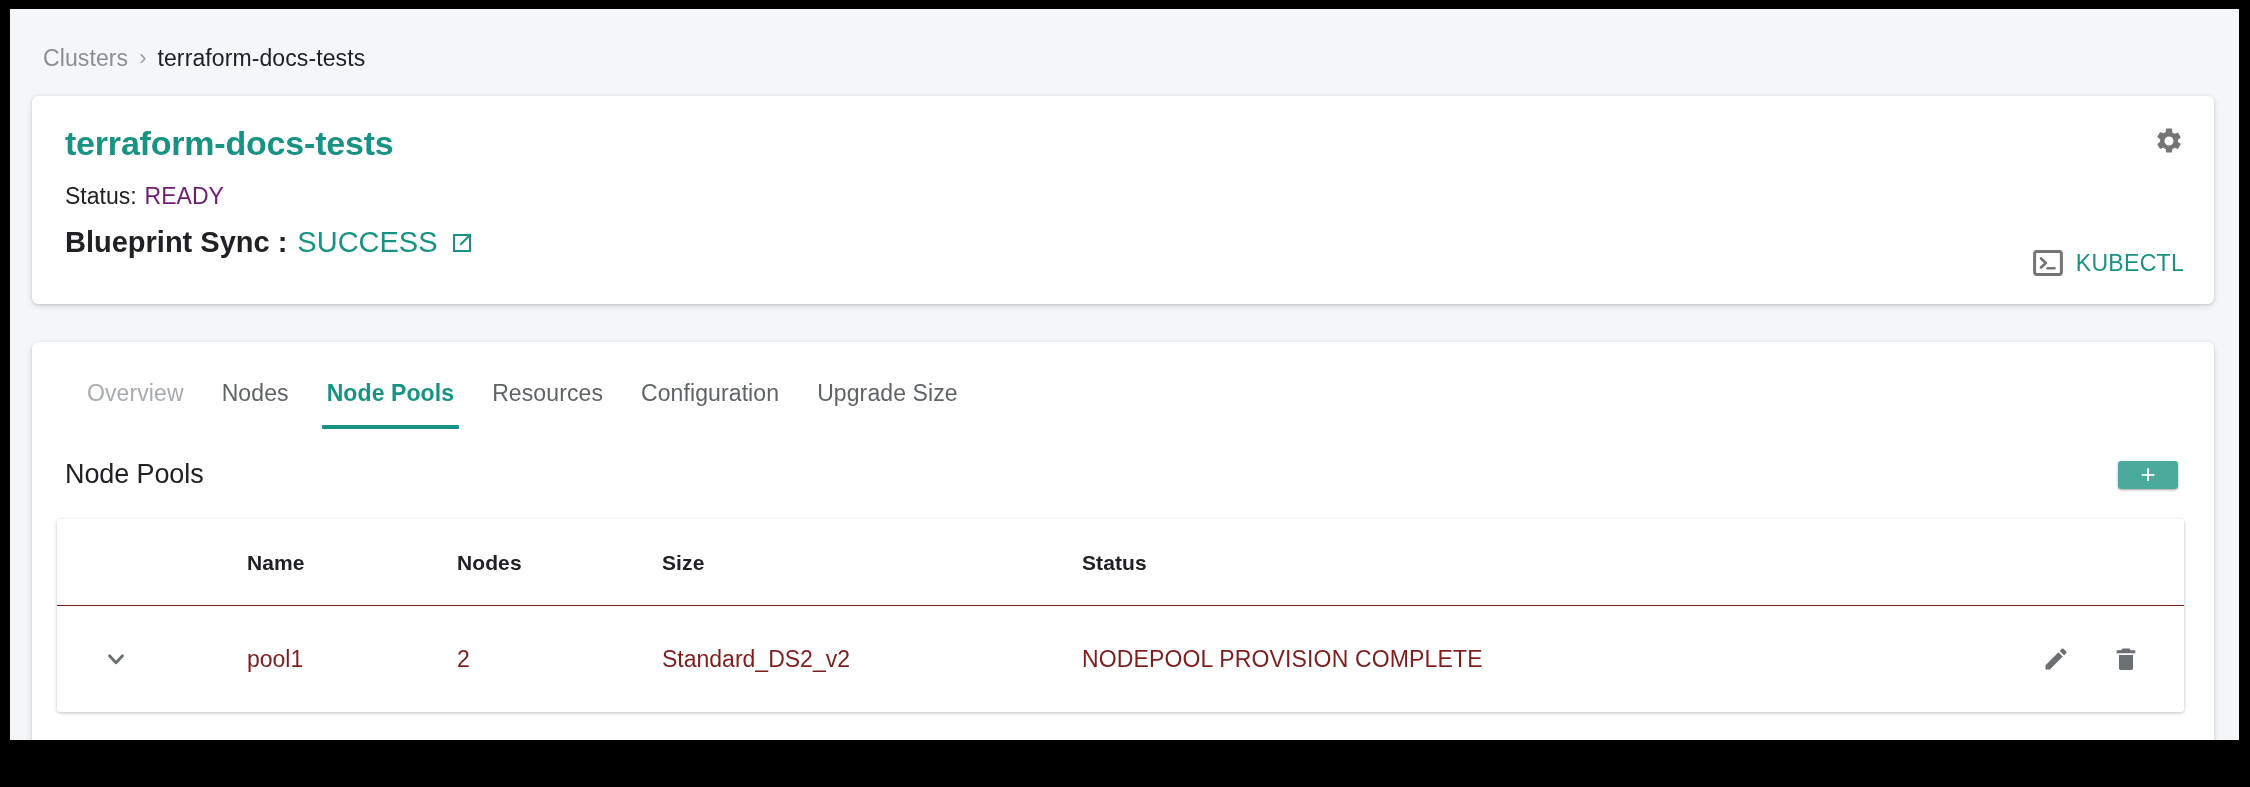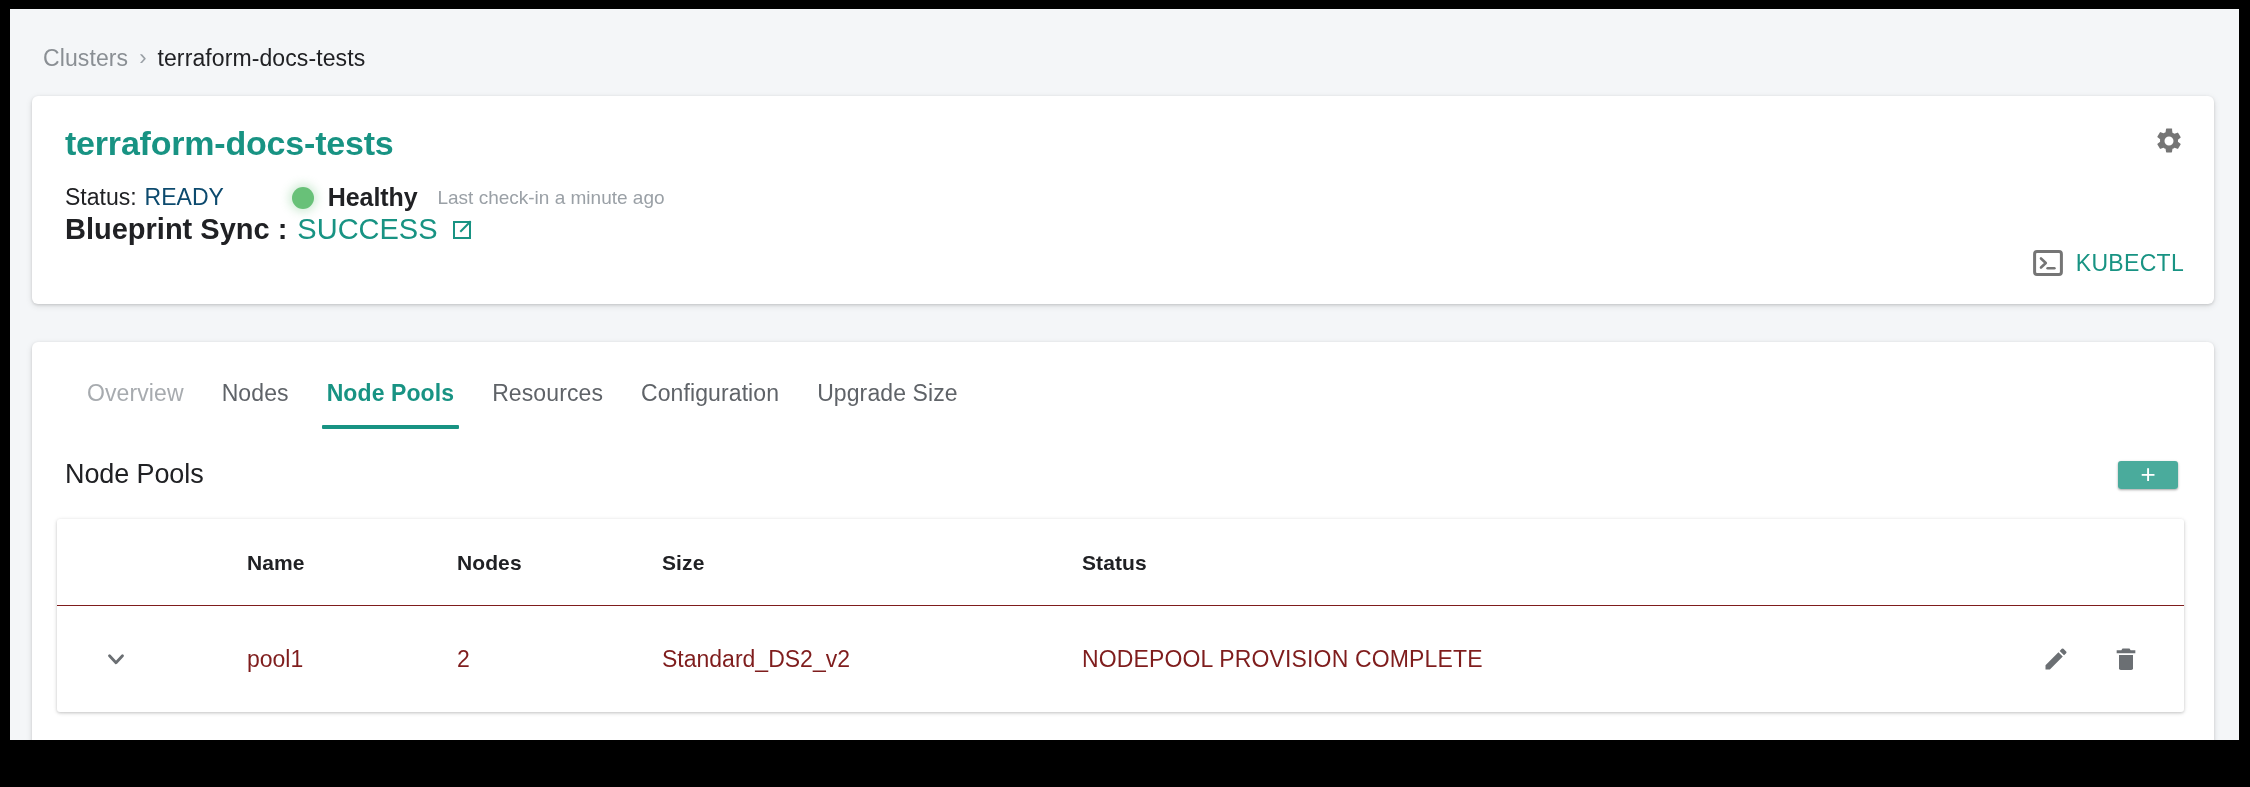--- a/index.html
+++ b/index.html
@@ -81,28 +81,28 @@
     letter-spacing: -.2px;
     line-height: 1.15;
     margin-bottom: 22px;
   }
 
   .status-line {
     display: flex;
     align-items: center;
     font-size: 23px;
     line-height: 1;
-    margin-bottom: 5px;
+    margin-bottom: 20px;
   }
   .status-label {
     color: #202124;
     font-weight: 400;
   }
   .status-value {
-    color: #0c4a6e;
+    color: #701a75;
     margin-left: 8px;
     font-weight: 400;
   }
   .health-group {
     display: flex;
     align-items: center;
     margin-left: 68px;
   }
   .health-dot {
     width: 22px;
@@ -344,25 +344,20 @@
       <span class="crumb-current">terraform-docs-tests</span>
     </nav>
 
     <section class="card header-card">
       <h1 class="cluster-title">terraform-docs-tests</h1>
 
       <div class="status-line">
         <span class="status-label">Status:</span>
         <span class="status-value">READY</span>
 
-        <span class="health-group">
-          <span class="health-dot"></span>
-          <span class="health-text">Healthy</span>
-          <span class="checkin-text">Last check-in a minute ago</span>
-        </span>
       </div>
 
       <div class="sync-line">
         <span class="sync-label">Blueprint Sync :</span>
         <span class="sync-value">SUCCESS</span>
         <span class="ext-link-icon">
           <svg width="24" height="24" viewBox="0 0 24 24" fill="none" stroke="#189383" stroke-width="2">
             <path d="M4 4 H12 M4 4 V20 H20 V12" stroke-linecap="square"></path>
             <path d="M14 4 H20 V10" stroke-linecap="square"></path>
             <path d="M20 4 L11 13" stroke-linecap="square"></path>

